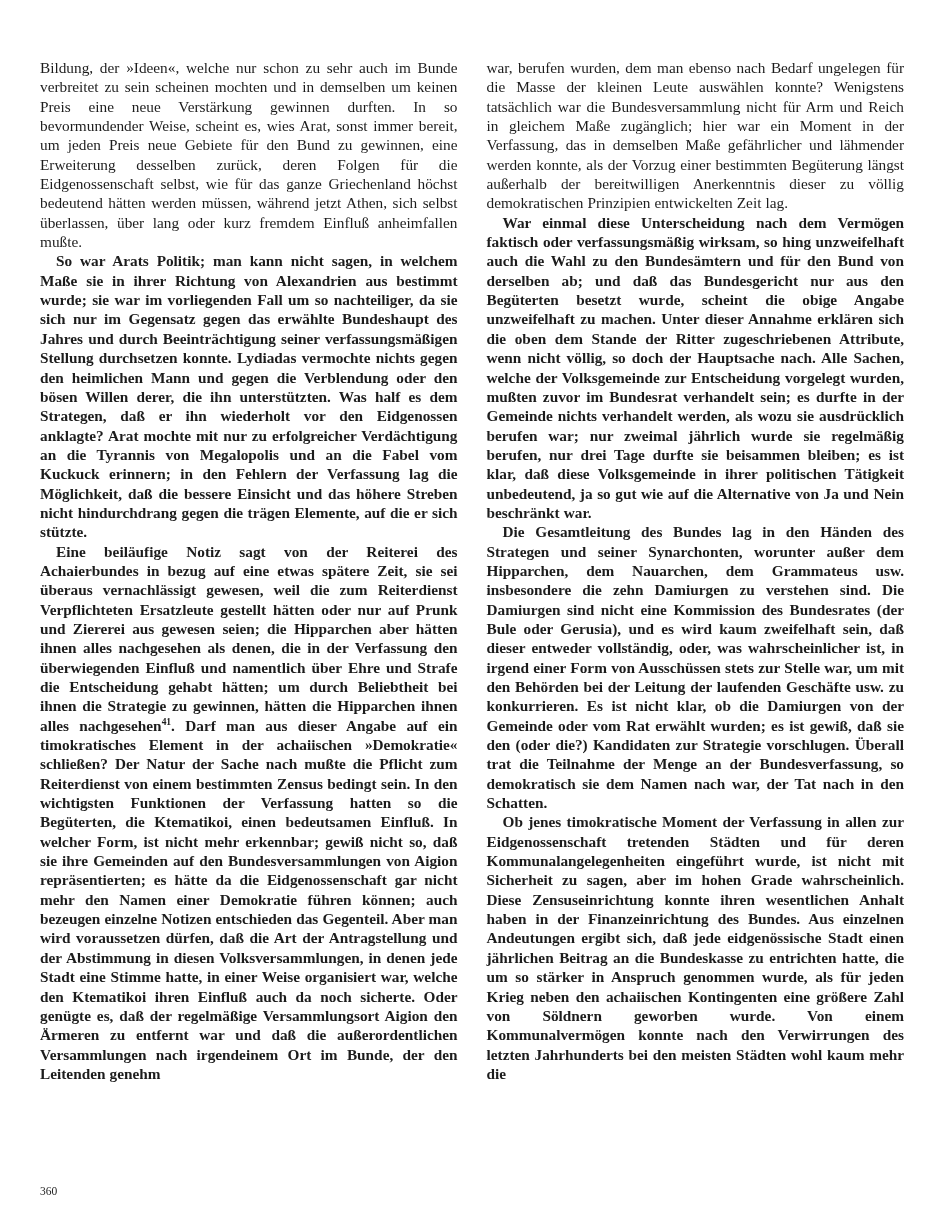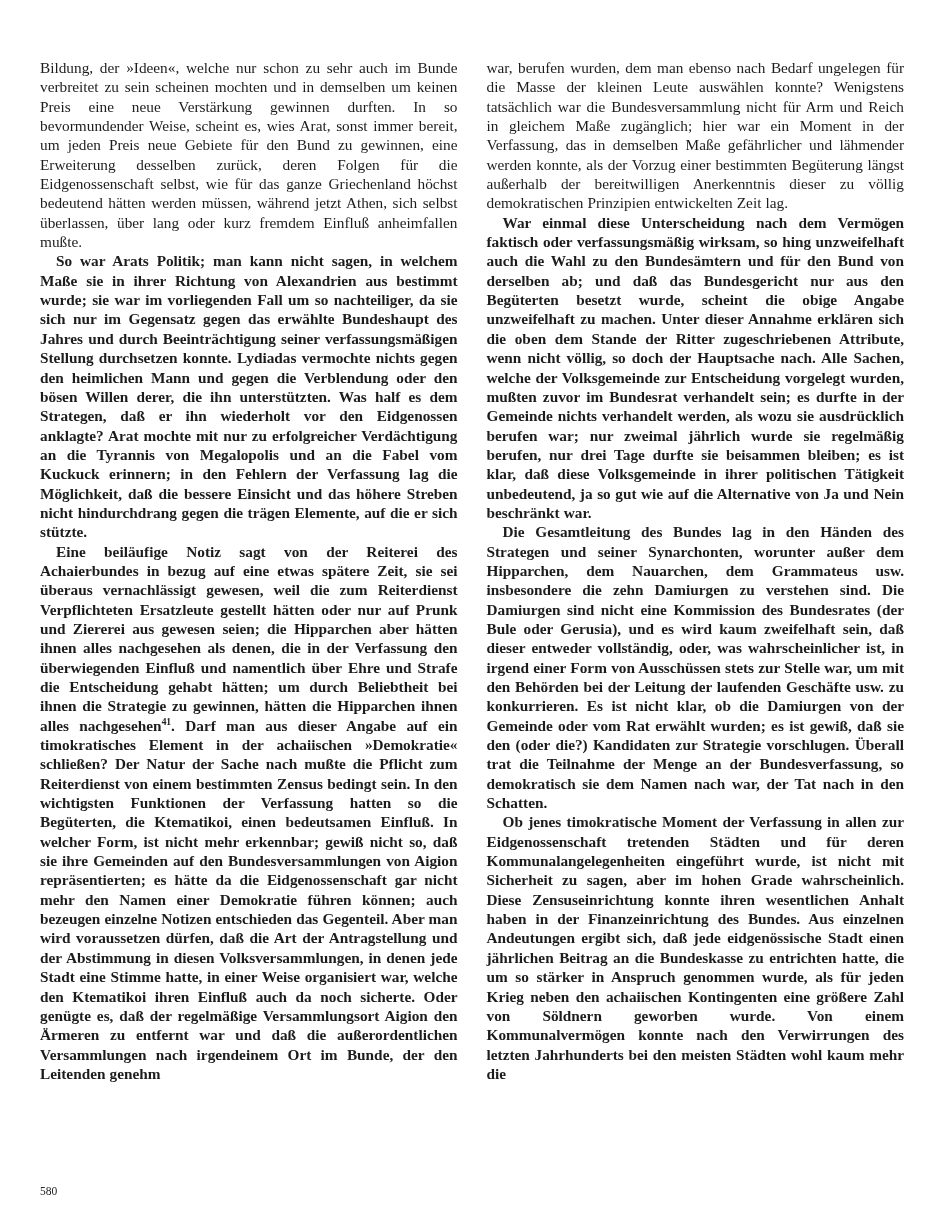--- a/index.html
+++ b/index.html
@@ -67,14 +67,14 @@
 
     <div class="column">
       <p class="para">war, berufen wurden, dem man ebenso nach Bedarf ungelegen für die Masse der kleinen Leute auswählen konnte? Wenigstens tatsächlich war die Bundesversammlung nicht für Arm und Reich in gleichem Maße zugänglich; hier war ein Moment in der Verfassung, das in demselben Maße gefährlicher und lähmender werden konnte, als der Vorzug einer bestimmten Begüterung längst außerhalb der bereitwilligen Anerkenntnis dieser zu völlig demokratischen Prinzipien entwickelten Zeit lag.</p>
       <p class="para indent">War einmal diese Unterscheidung nach dem Vermögen faktisch oder verfassungsmäßig wirksam, so hing unzweifelhaft auch die Wahl zu den Bundesämtern und für den Bund von derselben ab; und daß das Bundesgericht nur aus den Begüterten besetzt wurde, scheint die obige Angabe unzweifelhaft zu machen. Unter dieser Annahme erklären sich die oben dem Stande der Ritter zugeschriebenen Attribute, wenn nicht völlig, so doch der Hauptsache nach. Alle Sachen, welche der Volksgemeinde zur Entscheidung vorgelegt wurden, mußten zuvor im Bundesrat verhandelt sein; es durfte in der Gemeinde nichts verhandelt werden, als wozu sie ausdrücklich berufen war; nur zweimal jährlich wurde sie regelmäßig berufen, nur drei Tage durfte sie beisammen bleiben; es ist klar, daß diese Volksgemeinde in ihrer politischen Tätigkeit unbedeutend, ja so gut wie auf die Alternative von Ja und Nein beschränkt war.</p>
       <p class="para indent">Die Gesamtleitung des Bundes lag in den Händen des Strategen und seiner Synarchonten, worunter außer dem Hipparchen, dem Nauarchen, dem Grammateus usw. insbesondere die zehn Damiurgen zu verstehen sind. Die Damiurgen sind nicht eine Kommission des Bundesrates (der Bule oder Gerusia), und es wird kaum zweifelhaft sein, daß dieser entweder vollständig, oder, was wahrscheinlicher ist, in irgend einer Form von Ausschüssen stets zur Stelle war, um mit den Behörden bei der Leitung der laufenden Geschäfte usw. zu konkurrieren. Es ist nicht klar, ob die Damiurgen von der Gemeinde oder vom Rat erwählt wurden; es ist gewiß, daß sie den (oder die?) Kandidaten zur Strategie vorschlugen. Überall trat die Teilnahme der Menge an der Bundesverfassung, so demokratisch sie dem Namen nach war, der Tat nach in den Schatten.</p>
       <p class="para indent">Ob jenes timokratische Moment der Verfassung in allen zur Eidgenossenschaft tretenden Städten und für deren Kommunalangelegenheiten eingeführt wurde, ist nicht mit Sicherheit zu sagen, aber im hohen Grade wahrscheinlich. Diese Zensuseinrichtung konnte ihren wesentlichen Anhalt haben in der Finanzeinrichtung des Bundes. Aus einzelnen Andeutungen ergibt sich, daß jede eidgenössische Stadt einen jährlichen Beitrag an die Bundeskasse zu entrichten hatte, die um so stärker in Anspruch genommen wurde, als für jeden Krieg neben den achaiischen Kontingenten eine größere Zahl von Söldnern geworben wurde. Von einem Kommunalvermögen konnte nach den Verwirrungen des letzten Jahrhunderts bei den meisten Städten wohl kaum mehr die</p>
     </div>
 
   </div>
 
-  <div class="page-number">580</div>
+  <div class="page-number">360</div>
 </div>
 
 </body></html>

